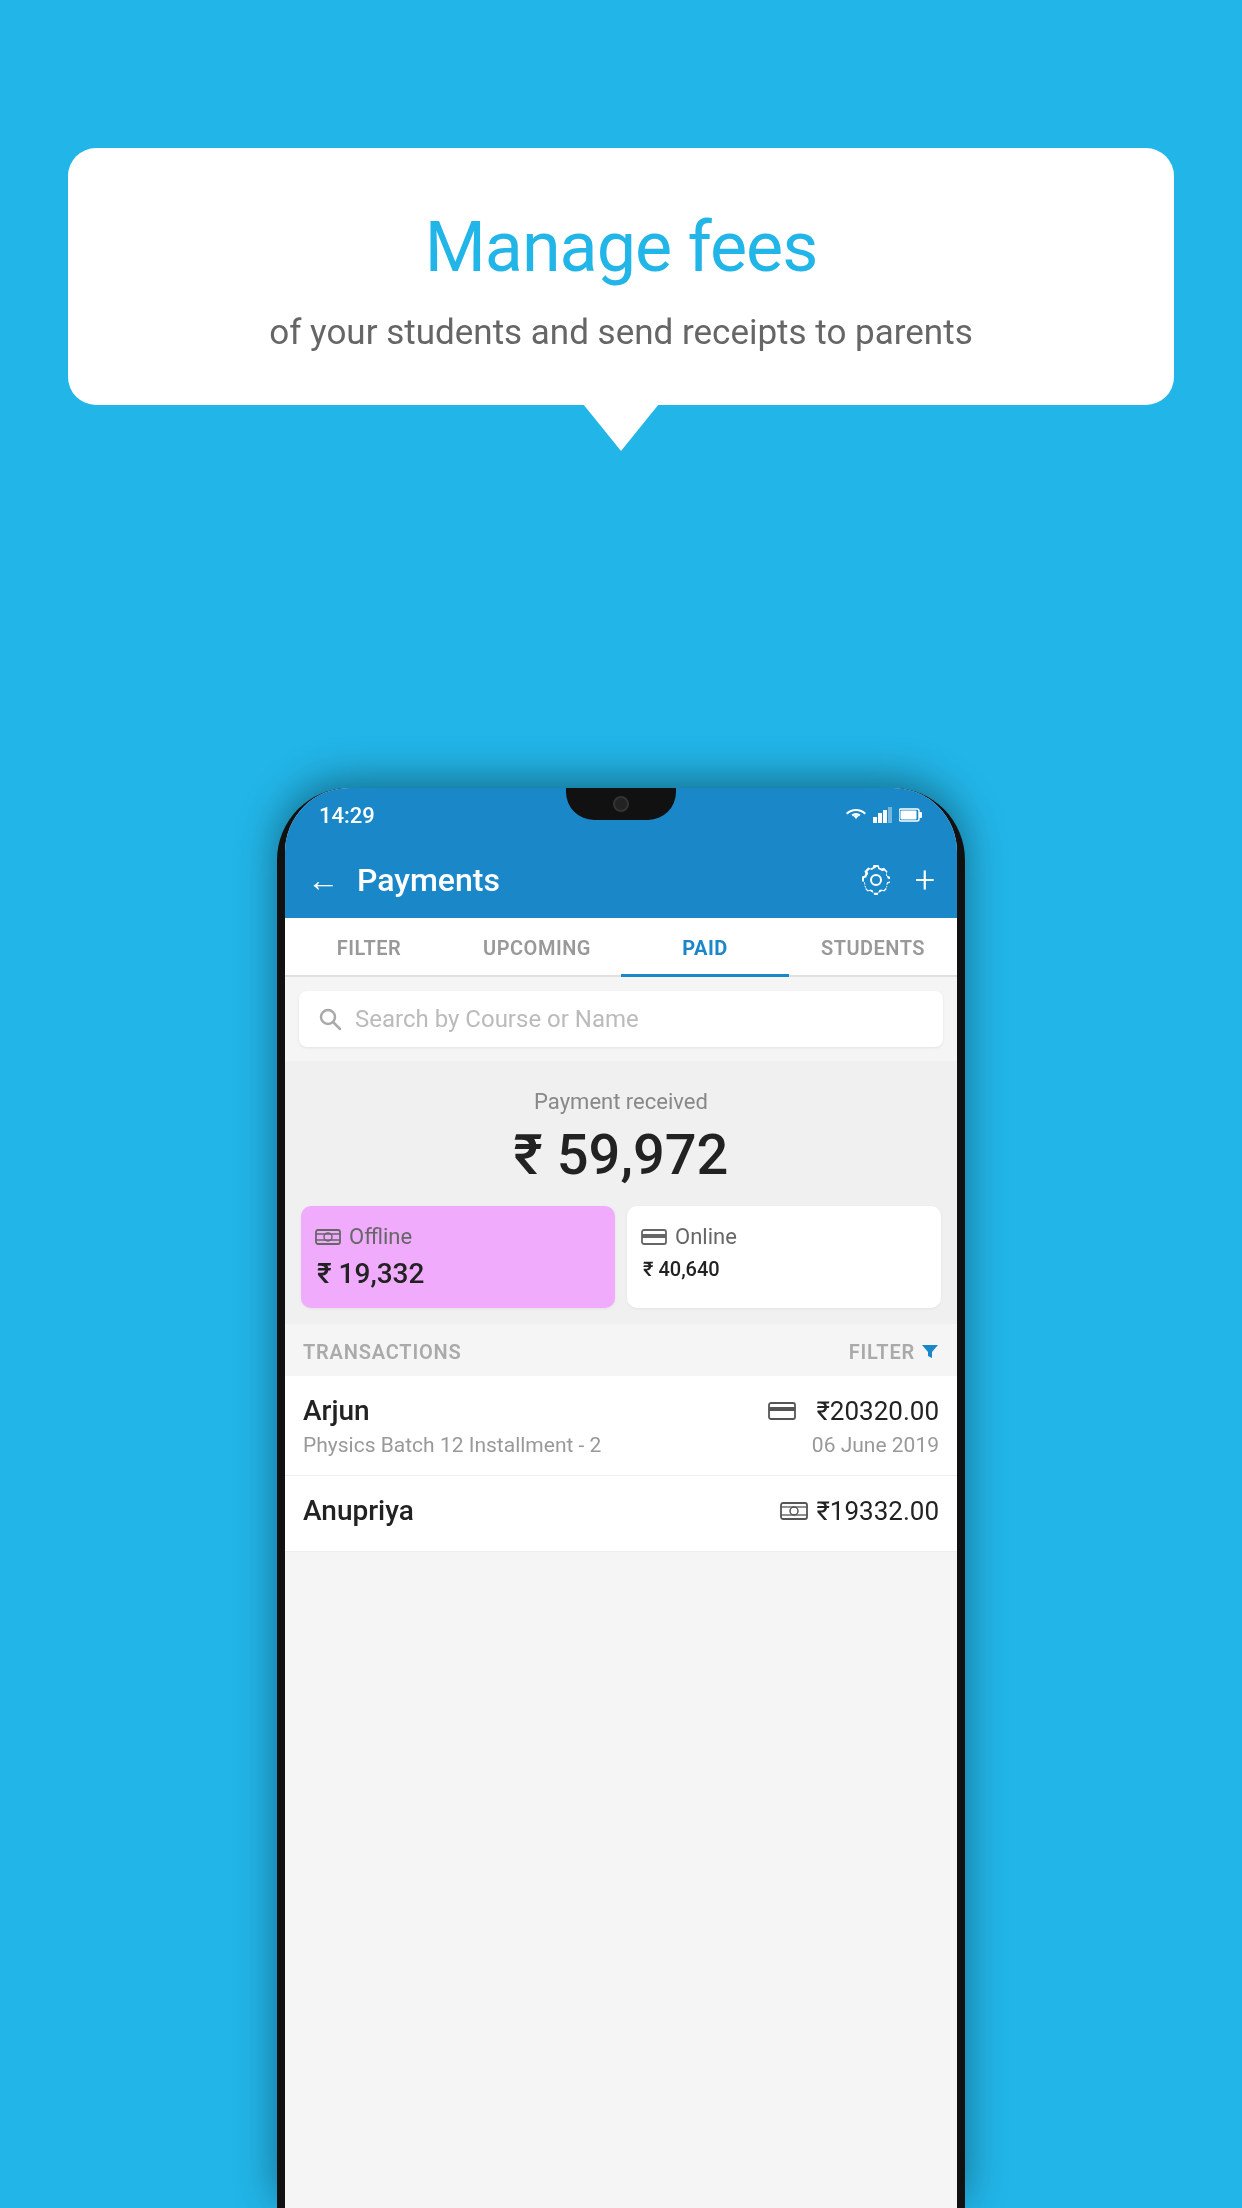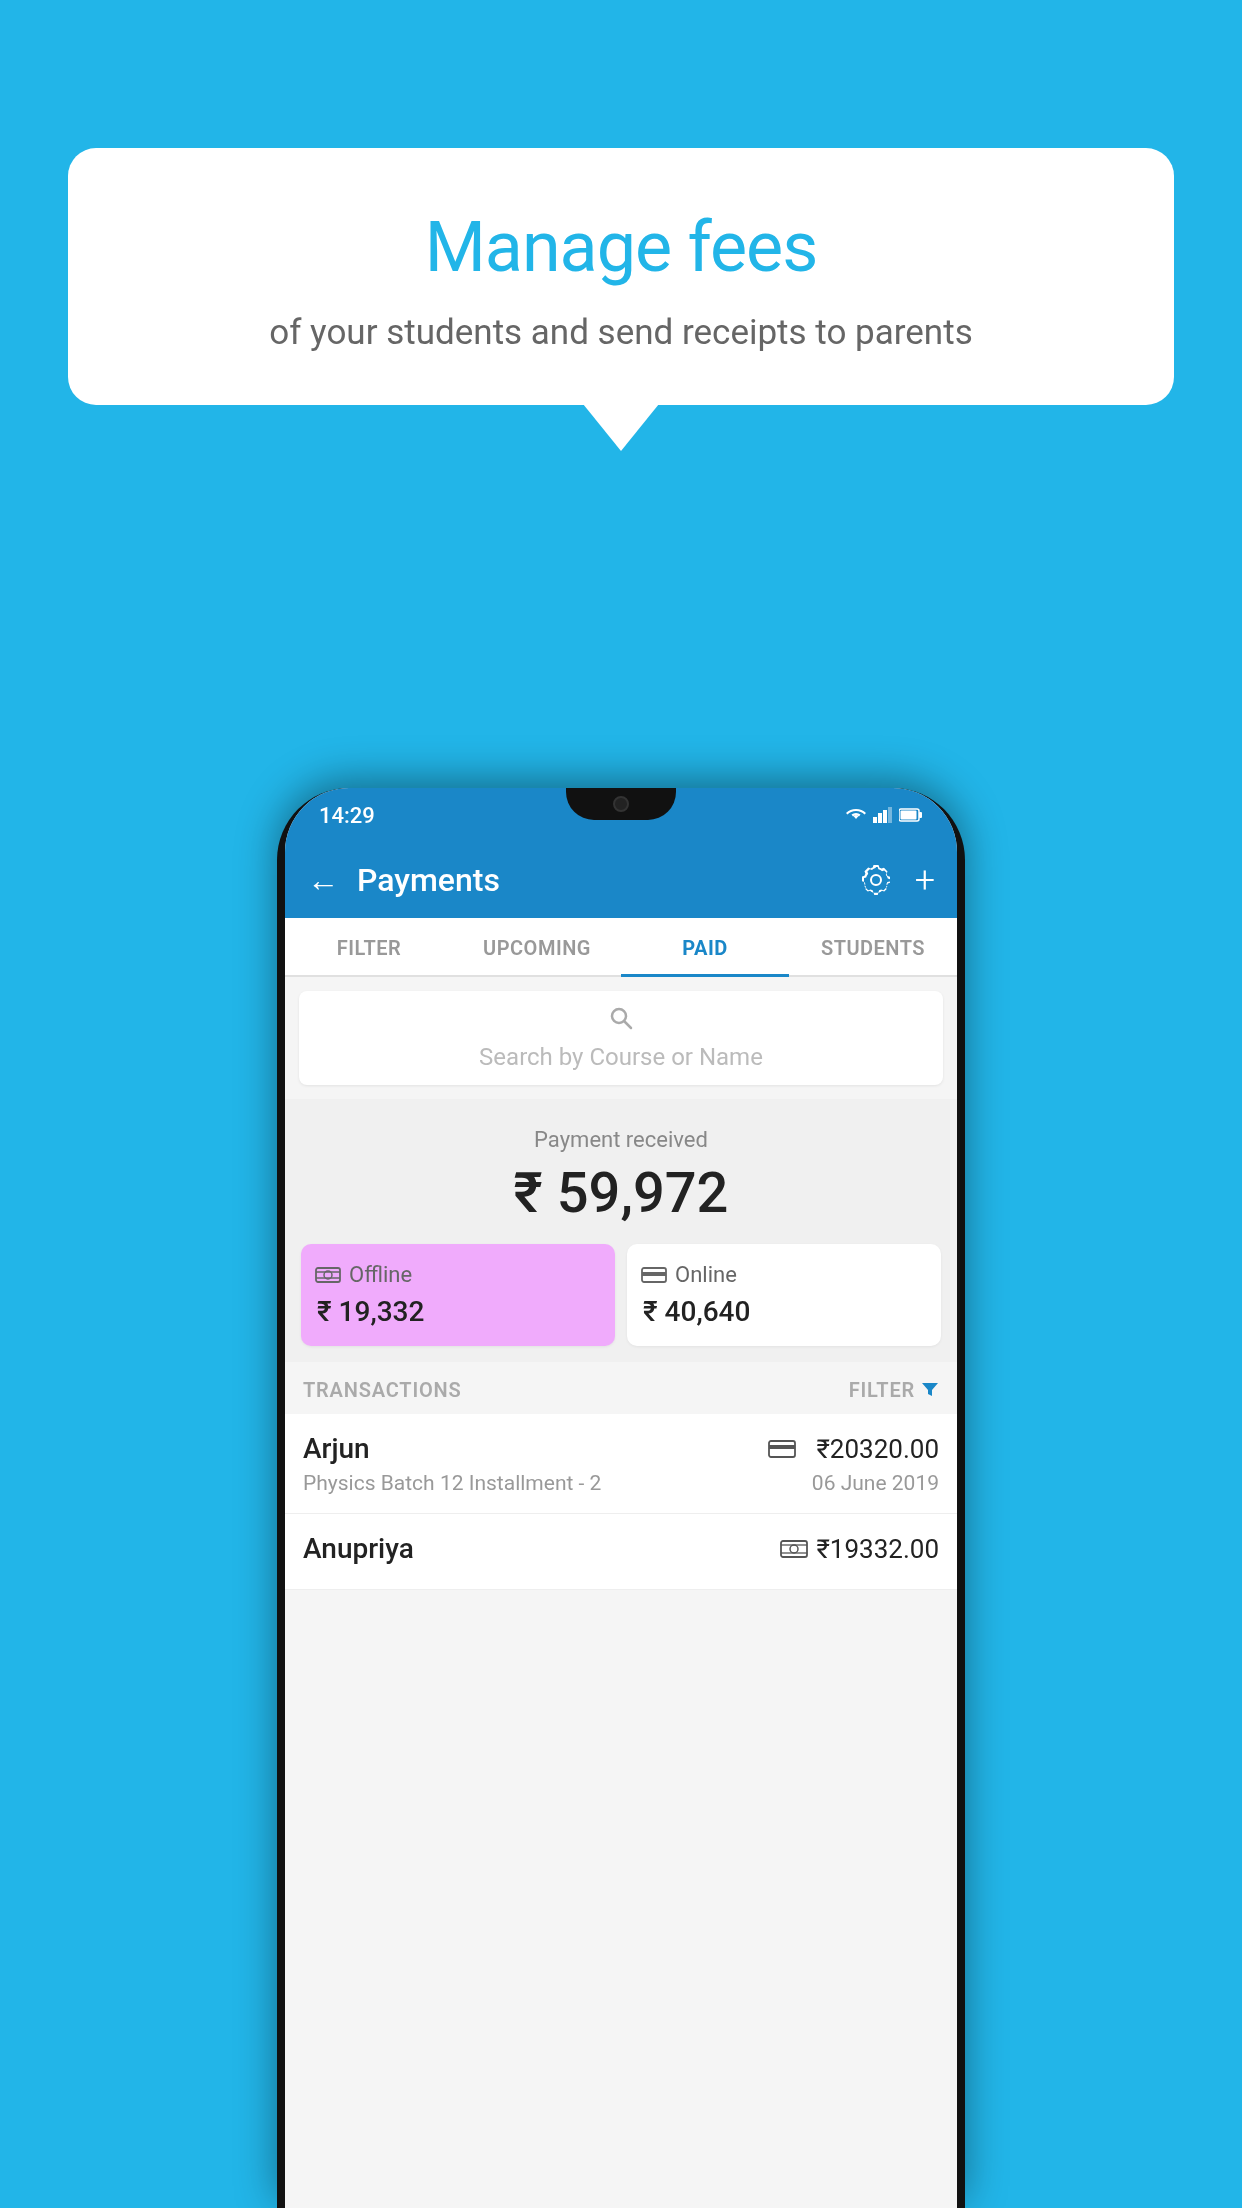--- a/index.html
+++ b/index.html
@@ -70,21 +70,21 @@
         <span>UPCOMING</span>
       </div>
       <div style="flex:1;text-align:center;padding:18px 0 14px;font-size:20px;color:#1a87c8;font-weight:700;letter-spacing:0.5px;cursor:pointer;position:relative;border-bottom:3px solid #1a87c8;margin-bottom:-2px;">
         <span>PAID</span>
       </div>
       <div style="flex:1;text-align:center;padding:18px 0 14px;font-size:20px;color:#999;font-weight:600;letter-spacing:0.5px;cursor:pointer;position:relative;">
         <span>STUDENTS</span>
       </div>
     </div>
 
-    <div style="background:white;margin:14px 14px 0;border-radius:8px;display:flex;align-items:center;padding:14px 18px;gap:12px;box-shadow:0 1px 3px rgba(0,0,0,0.08);flex-direction:column;">
+    <div style="background:white;margin:14px 14px 0;border-radius:8px;display:flex;align-items:center;padding:14px 18px;gap:12px;box-shadow:0 1px 3px rgba(0,0,0,0.08);">
       <svg width="26" height="26" viewBox="0 0 26 26">
         <circle cx="11" cy="11" r="7" fill="none" stroke="#aaa" stroke-width="2.5"></circle>
         <line x1="16.5" y1="16.5" x2="23" y2="23" stroke="#aaa" stroke-width="2.5" stroke-linecap="round"></line>
       </svg>
       <span style="color:#bbb;font-size:24px;">Search by Course or Name</span>
     </div>
 
     <div style="background:#f0f0f0;padding:28px 16px 16px;margin-top:14px;text-align:center;">
       <div style="color:#888;font-size:22px;margin-bottom:8px;">Payment received</div>
       <div style="font-size:56px;font-weight:500;color:#222;margin-bottom:18px;">₹ 59,972</div>
@@ -107,21 +107,21 @@
 
         <div style="flex:1;background:white;border-radius:10px;padding:18px 14px;display:flex;flex-direction:column;gap:8px;align-items:flex-start;box-shadow:0 1px 3px rgba(0,0,0,0.06);">
           <div style="display:flex;align-items:center;gap:8px;">
 
             <svg width="26" height="20" viewBox="0 0 26 20">
               <rect x="1" y="3" width="24" height="14" rx="2" fill="none" stroke="#666" stroke-width="1.8"></rect>
               <rect x="1" y="7" width="24" height="4" fill="#666"></rect>
             </svg>
             <span style="color:#666;font-size:22px;">Online</span>
           </div>
-          <span style="font-size:28px;font-weight:500;color:#222;padding-left:2px;">₹ 40,640</span>
+          <span style="font-size:20px;font-weight:500;color:#222;padding-left:2px;">₹ 40,640</span>
         </div>
       </div>
     </div>
 
     <div style="display:flex;justify-content:space-between;align-items:center;padding:16px 18px 12px;background:#f5f5f5;">
       <span style="color:#aaa;font-size:20px;font-weight:600;letter-spacing:0.8px;">TRANSACTIONS</span>
       <div style="display:flex;align-items:center;gap:6px;cursor:pointer;">
         <span style="color:#aaa;font-size:20px;font-weight:600;letter-spacing:0.8px;">FILTER</span>
 
         <svg width="18" height="18" viewBox="0 0 18 18">

